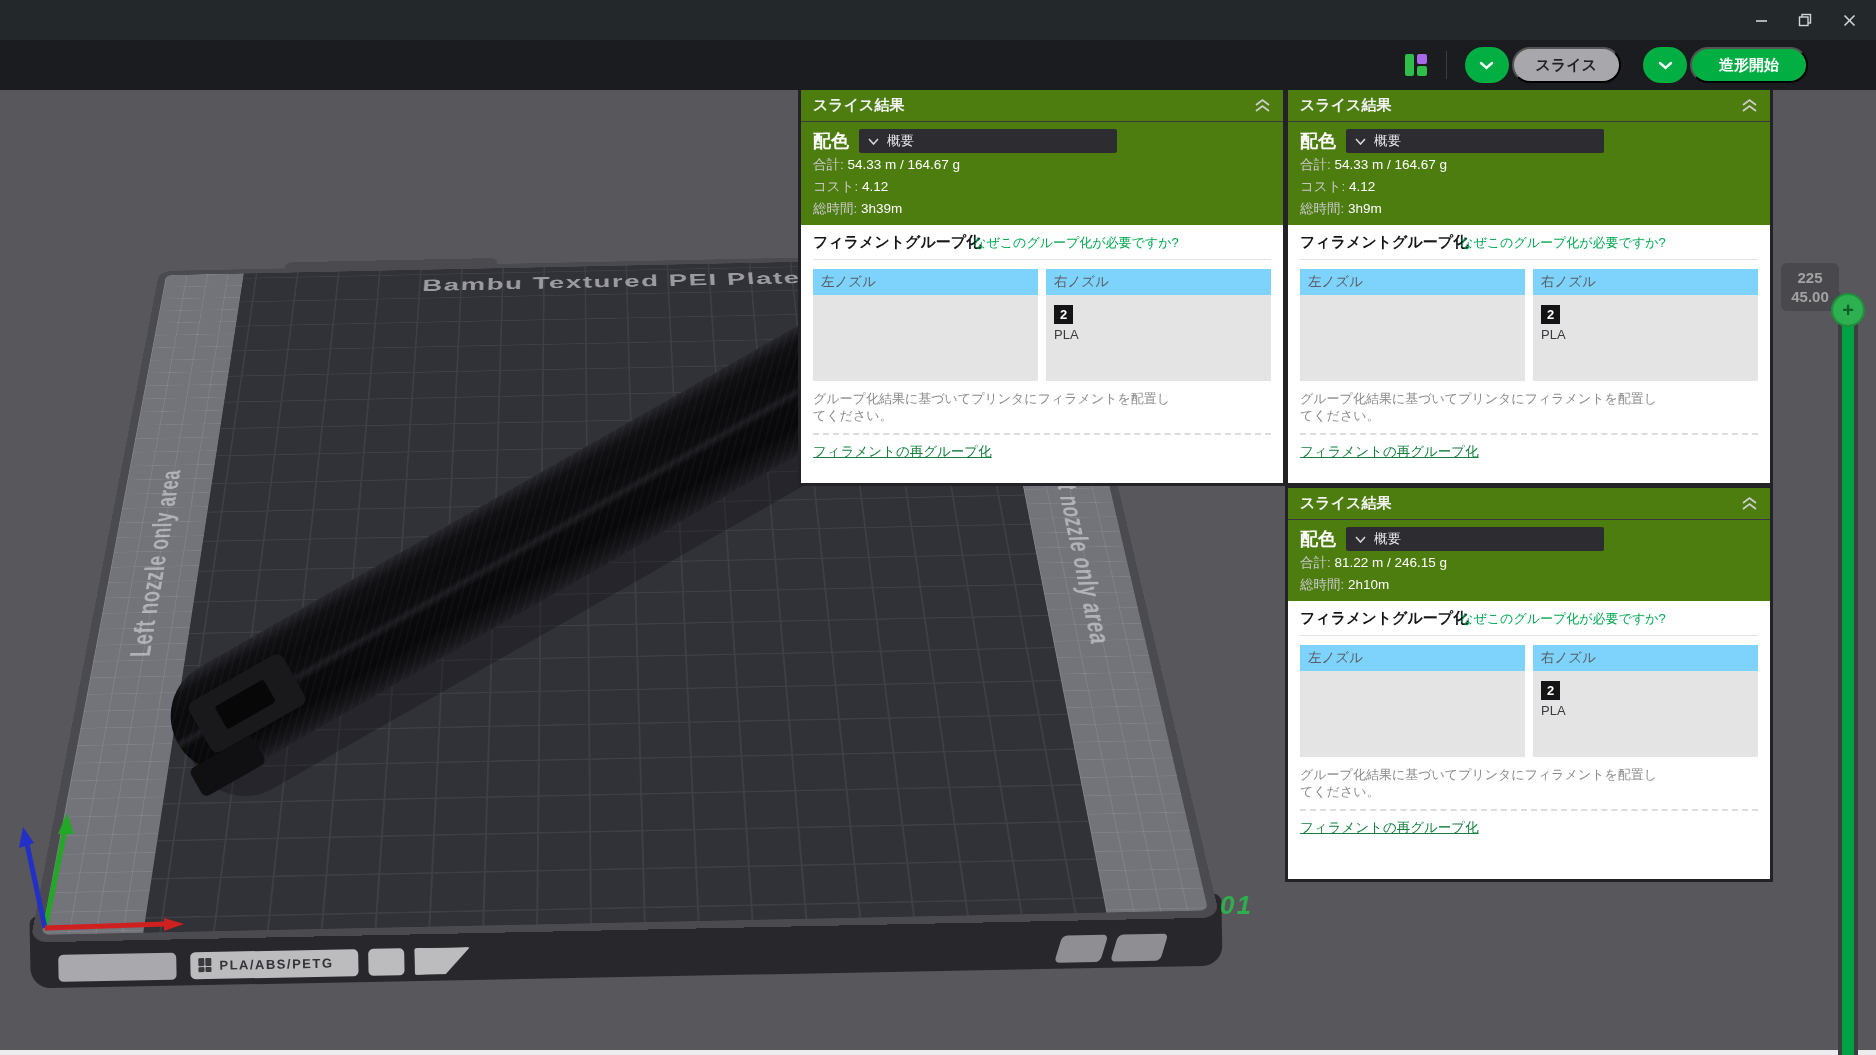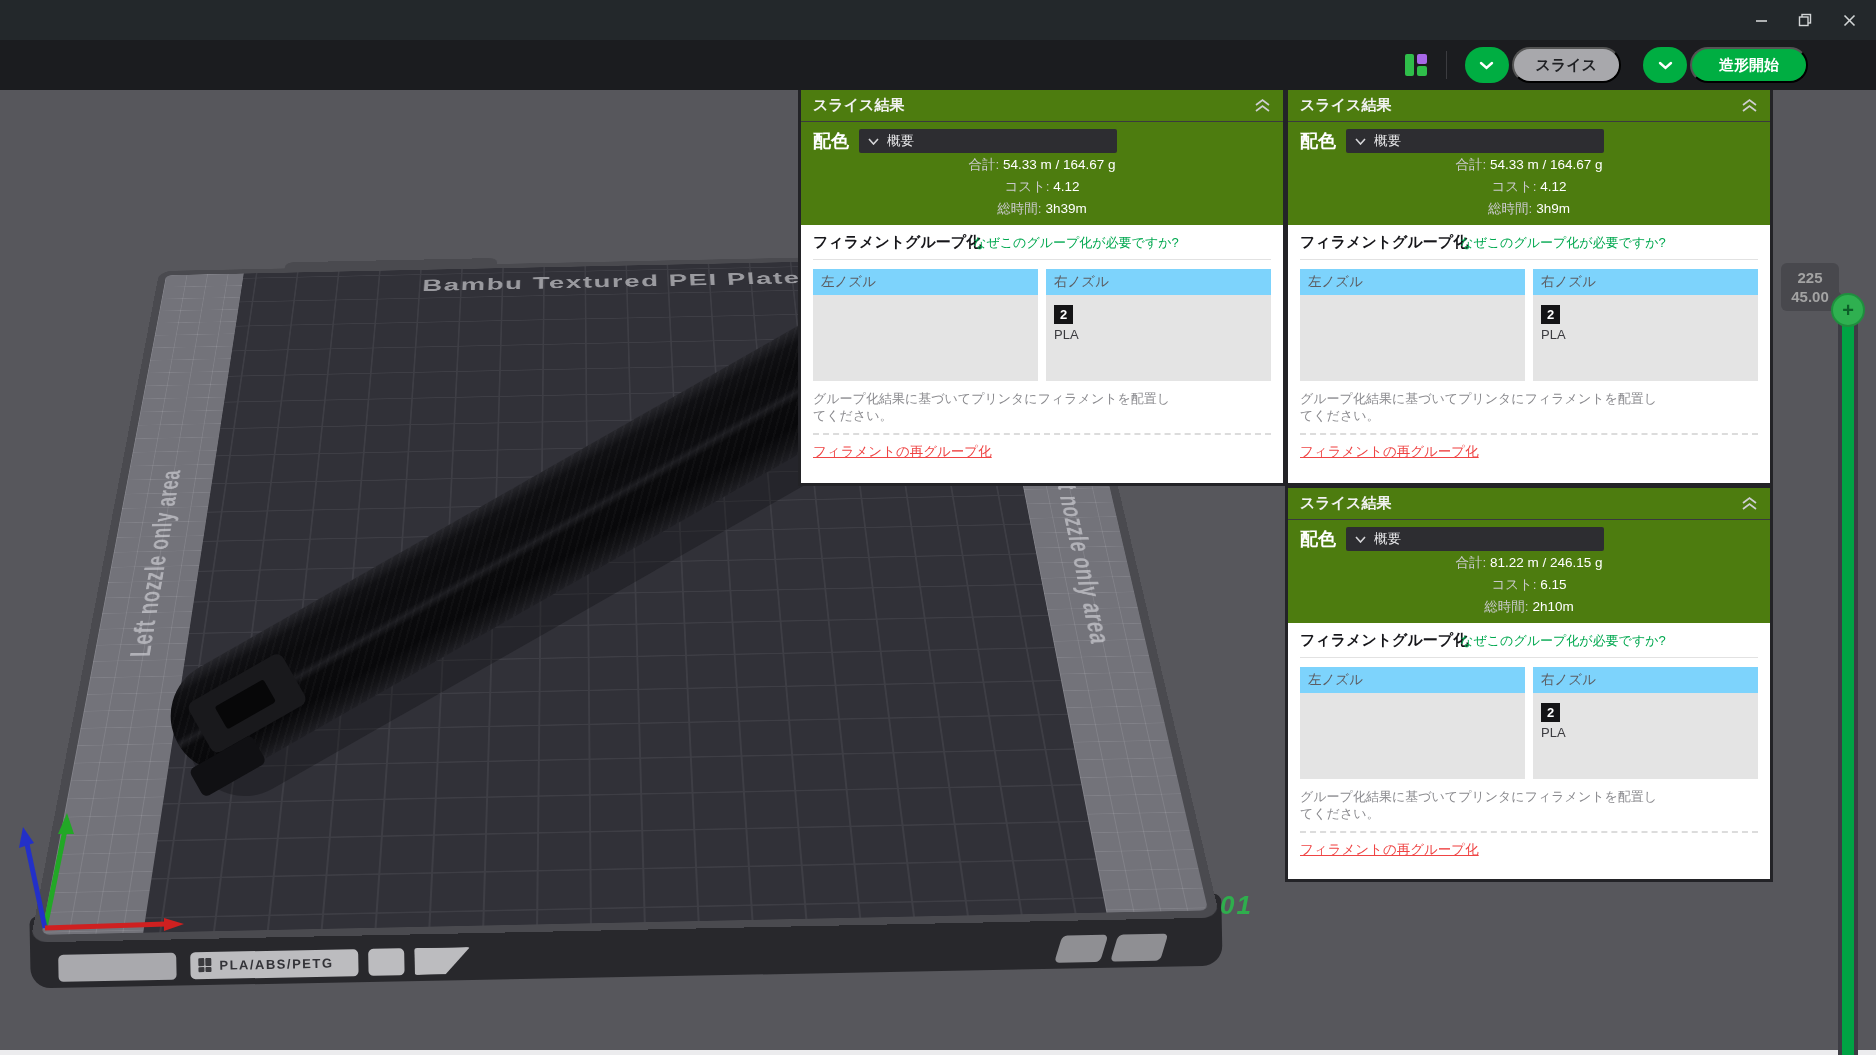--- a/index.html
+++ b/index.html
@@ -104,37 +104,37 @@
   .panel.p3 { left:1288px; top:488px; height:391px; }
   .panel-dark { background:#4d7c0f; color:#fff; padding:0 12px 6px; }
   .panel-head { display:flex; justify-content:space-between; align-items:center; height:32px;
                 border-bottom:1px solid #3a3a3e; margin:0 -12px; padding:0 12px; }
   .panel-title { font-size:15px; font-weight:bold; color:#f2f2f2; }
   .collapse-btn { display:flex; align-items:center; }
   .row-color { display:flex; align-items:center; gap:10px; margin-top:7px; }
   .color-label { font-weight:bold; font-size:18px; color:#fff; }
   .dropdown { display:flex; align-items:center; gap:8px; background:#2d2d31; height:24px; width:258px;
               padding:0 9px; border-radius:2px; font-size:13.5px; color:#e8e8ea; }
-  .stat { font-size:13.5px; line-height:21px; color:#fff; margin-top:1px;text-align:center; }
+  .stat { font-size:13.5px; line-height:21px; color:#fff; margin-top:1px; }
   .stat .lbl { color:#c9c9cc; }
   .panel-white { background:#ffffff; flex:1; padding:8px 12px 10px; display:flex; flex-direction:column; }
   .group-head { display:flex; align-items:baseline; white-space:nowrap; overflow:hidden;
                 border-bottom:1px solid #e2e2e2; padding-bottom:7px; }
   .group-title { font-size:15px; font-weight:bold; color:#16161a; }
   .help-link { font-size:13px; color:#00a84f; margin-left:-8px; text-decoration:none; }
   .boxes { display:flex; gap:8px; margin-top:9px; }
   .nbox { flex:1; }
   .nbox-head { height:26px; background:#7dd3fc; color:#5c5c60; font-size:13.5px; display:flex; align-items:center; padding:0 8px; }
   .nbox-body { height:86px; background:#e4e4e4; padding:5px 8px; }
   .fil-badge { width:19px; height:19px; background:#141416; color:#fff; font-size:13px; font-weight:bold;
                display:flex; align-items:center; justify-content:center; margin:5px 0 3px; }
   .fil-type { font-size:13px; color:#3c3c40; }
   .note { font-size:13px; color:#8a8a8e; line-height:17px; margin-top:9px; }
   .dashed { border-top:2px dashed #dcdcdc; margin:9px 0 8px; }
-  .regroup { font-size:13.5px; color:#ef4444; text-decoration:underline; }
+  .regroup { font-size:13.5px; color:#15803d; text-decoration:underline; }
 
   .bottom-strip { position:absolute; left:0; bottom:0; width:100%; height:5px; background:#ececee; z-index:6; }
 </style>
 </head>
 <body>
 
 <div id="stage">
 
   <div>
 
@@ -312,21 +312,20 @@
       <div class="row-color">
         <span class="color-label">配色</span>
         <div class="dropdown">
           <svg width="11" height="7" viewBox="0 0 11 7">
               <polyline points="1,1 5.5,6 10,1" fill="none" stroke="#d5d5d8" stroke-width="1.6"></polyline>
             </svg>
           <span>概要</span>
         </div>
       </div>
       <div class="stat"><span class="lbl">合計:</span> <span>81.22 m / 246.15 g</span></div>
-      <div class="stat"><span class="lbl">コスト:</span> <span>6.15</span></div>
       <div class="stat"><span class="lbl">総時間:</span> <span>2h10m</span></div>
     </div>
     <div class="panel-white">
       <div class="group-head">
         <span class="group-title">フィラメントグループ化</span>
         <a class="help-link" href="#">なぜこのグループ化が必要ですか?</a>
       </div>
       <div class="boxes">
         <div class="nbox">
           <div class="nbox-head">左ノズル</div>

